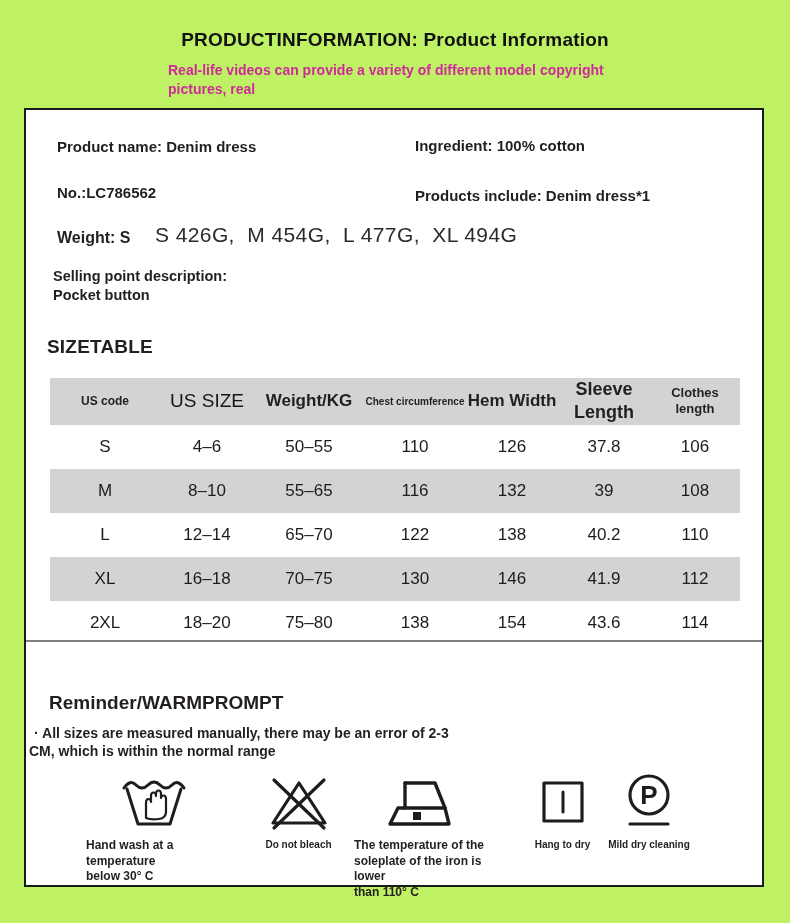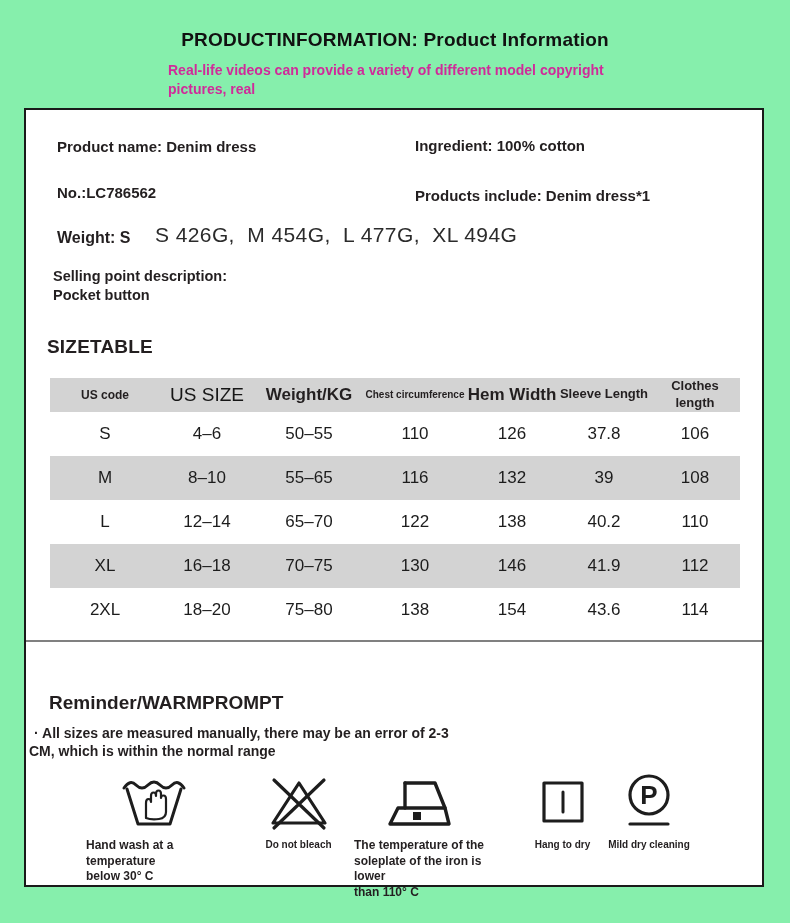--- a/index.html
+++ b/index.html
@@ -1,17 +1,17 @@
 <!DOCTYPE html>
 <html><head>
 <meta charset="utf-8">
 <style>
   html,body{margin:0;padding:0;background:#ffffff;}
   .page{
-    position:relative;width:790px;height:923px;background:#86efac;
+    position:relative;width:790px;height:923px;background:#bef264;
     font-family:"Liberation Sans",sans-serif;color:#231f20;overflow:hidden;
   }
   .title{
     position:absolute;top:29px;left:0;width:100%;text-align:center;
     font-size:19px;font-weight:bold;color:#111111;letter-spacing:.2px;
   }
   .subtitle{
     position:absolute;top:61px;left:168px;width:470px;
     font-size:14px;font-weight:bold;color:#d02a9a;line-height:1.35;
   }
@@ -38,21 +38,21 @@
   }
   .size-table th,.size-table td{text-align:center;vertical-align:middle;padding:0;}
   .size-table thead tr{height:24px;background:#d3d3d3;}
   .size-table tbody tr{height:44px;background:#ffffff;}
   .size-table tbody tr:nth-child(even){background:#d3d3d3;}
   .th-uscode{font-size:12px;font-weight:bold;}
   .th-ussize{font-size:19px;font-weight:normal;color:#161616;}
   .th-weight{font-size:17px;font-weight:bold;}
   .th-chest{font-size:10px;font-weight:bold;line-height:1.3;padding:0 14px;}
   .th-hem{font-size:17px;font-weight:bold;}
-  .th-sleeve{font-size:13px;font-weight:bold;line-height:1.3;padding:0 14px;}
+  .th-sleeve{font-size:18px;font-weight:bold;line-height:1.3;padding:0 14px;}
   .th-clothes{font-size:13px;font-weight:bold;line-height:1.3;padding:0 14px;}
   .size-table td{font-size:17px;font-weight:normal;color:#1c1c1c;}
 
   .divider{position:absolute;left:0;right:0;top:530px;height:2px;background:#808080;}
   .reminder-heading{position:absolute;left:23px;top:582px;font-size:19px;font-weight:bold;}
   .note-l1{position:absolute;left:8px;top:615px;font-size:14px;font-weight:bold;white-space:nowrap;}
   .note-l2{position:absolute;left:3px;top:633px;font-size:14px;font-weight:bold;white-space:nowrap;}
 
   .care-item{position:absolute;top:660px;display:flex;flex-direction:column;align-items:center;}
   .care-icon{height:64px;display:flex;align-items:center;justify-content:center;}

